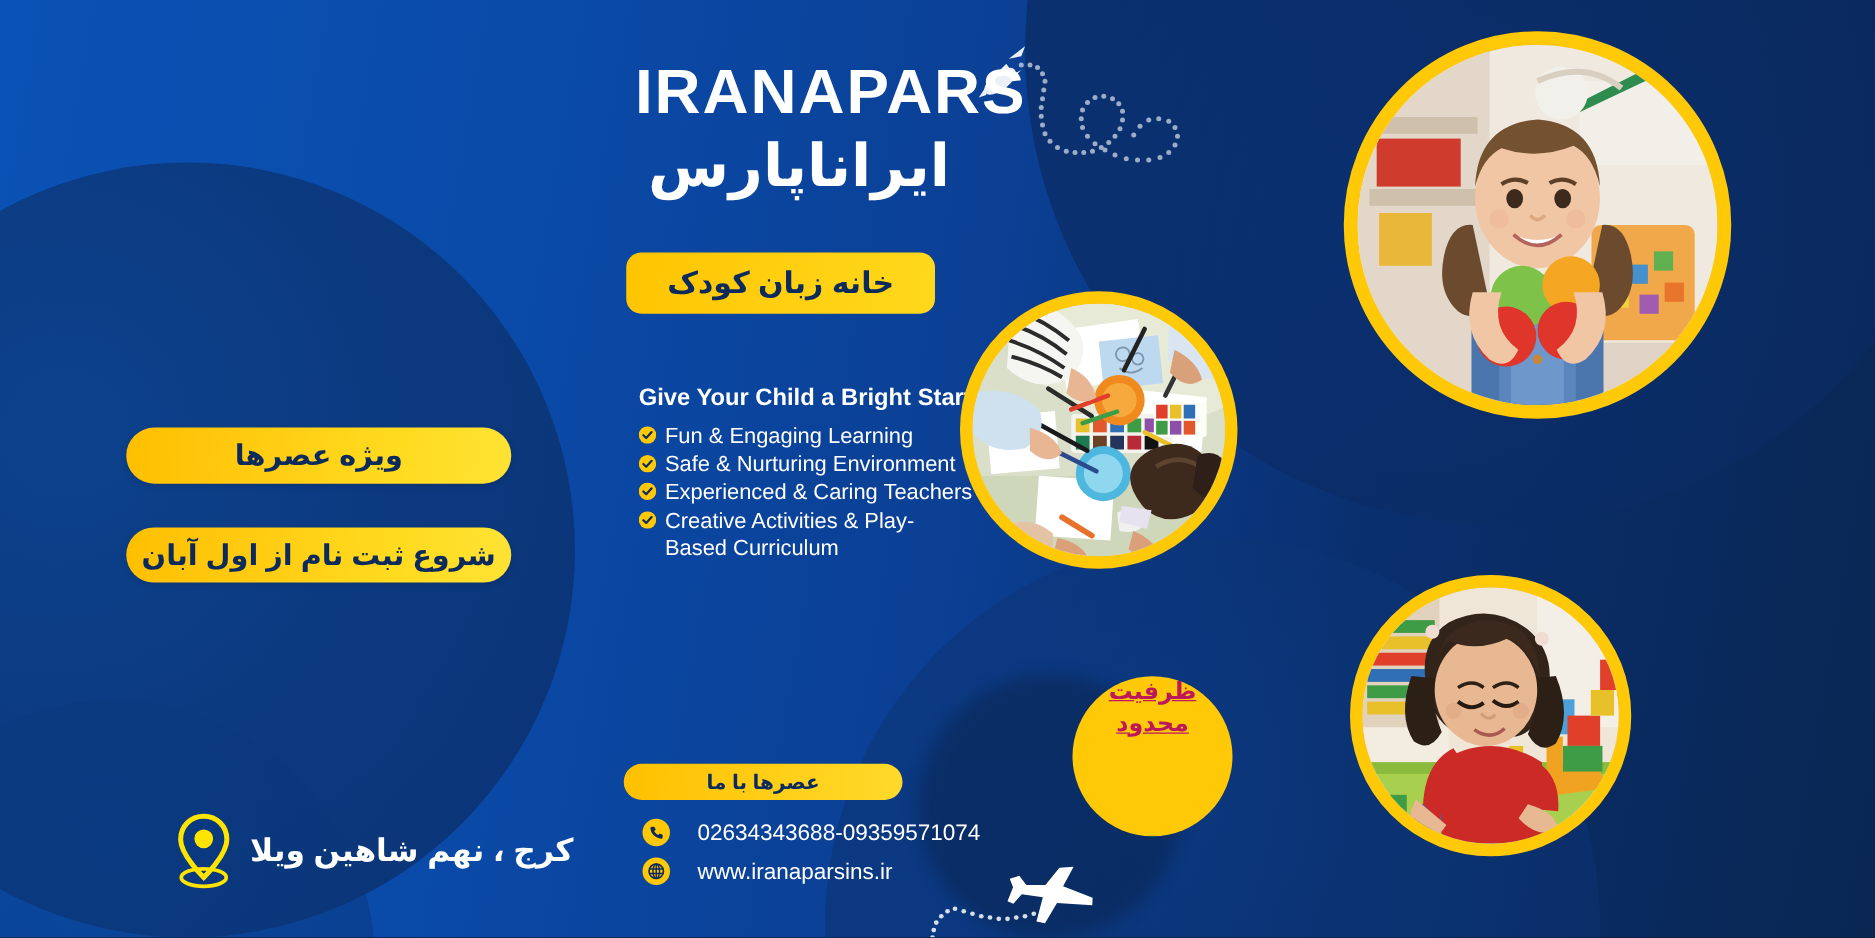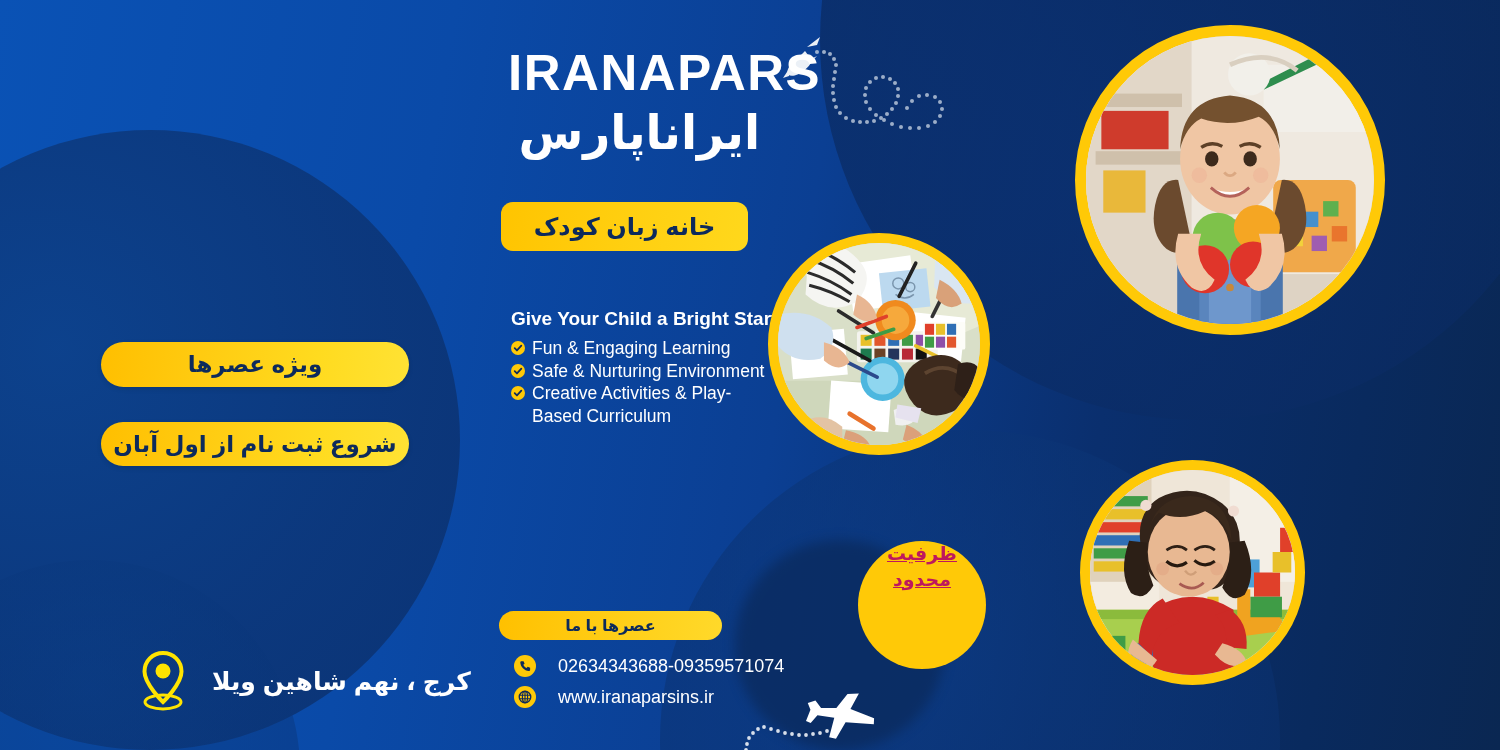--- a/index.html
+++ b/index.html
@@ -109,21 +109,21 @@
     font-size: 23px;
   }
 
   
   .address {
     position: absolute;
     left: 140px;
     top: 650px;
     display: flex;
     align-items: center;
-    gap: 26px;
+    gap: 14px;
     direction: rtl;
   }
   .address-text {
     color: #ffffff;
     font-size: 25px;
     font-weight: bold;
     white-space: nowrap;
   }
 
   
@@ -406,20 +406,27 @@
         <circle cx="8" cy="8" r="8" fill="#ffc907"></circle>
         <path d="M4.2 8.2 L6.8 10.8 L11.8 5.3" fill="none" stroke="#0d2a5c" stroke-width="2" stroke-linecap="round" stroke-linejoin="round"></path>
       </svg>
       <span>Safe &amp; Nurturing Environment</span>
     </li>
     <li>
       <svg class="check-icon" viewBox="0 0 16 16">
         <circle cx="8" cy="8" r="8" fill="#ffc907"></circle>
         <path d="M4.2 8.2 L6.8 10.8 L11.8 5.3" fill="none" stroke="#0d2a5c" stroke-width="2" stroke-linecap="round" stroke-linejoin="round"></path>
       </svg>
+      <span>Experienced &amp; Caring Teachers</span>
+    </li>
+    <li>
+      <svg class="check-icon" viewBox="0 0 16 16">
+        <circle cx="8" cy="8" r="8" fill="#ffc907"></circle>
+        <path d="M4.2 8.2 L6.8 10.8 L11.8 5.3" fill="none" stroke="#0d2a5c" stroke-width="2" stroke-linecap="round" stroke-linejoin="round"></path>
+      </svg>
       <span>Creative Activities &amp; Play-Based Curriculum</span>
     </li>
   </ul>
 
   <div class="contact-pill">
     <span>عصرها با ما</span>
   </div>
 
   <div class="contact-row row-phone">
     <span class="round-ic">

